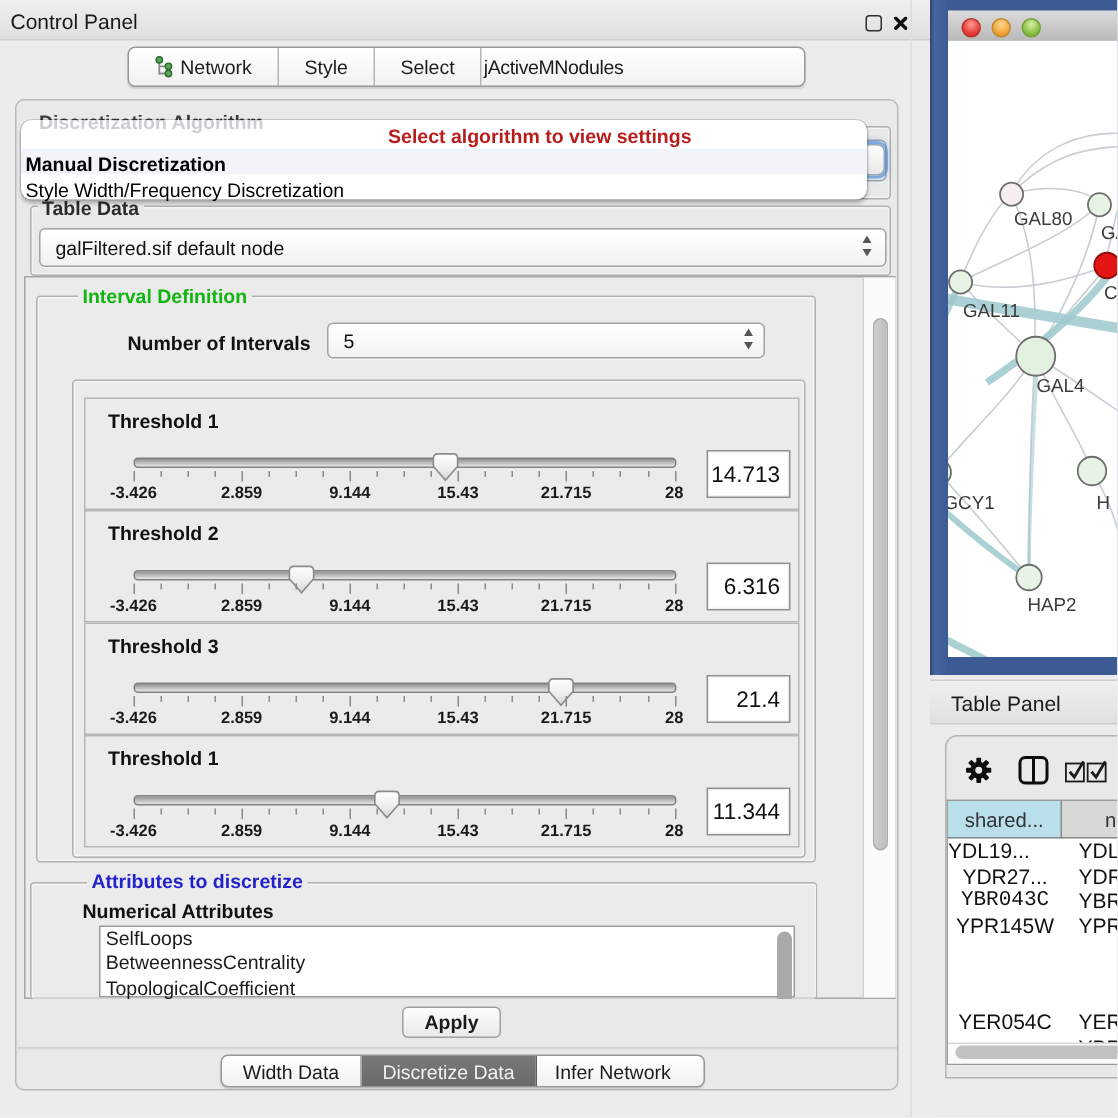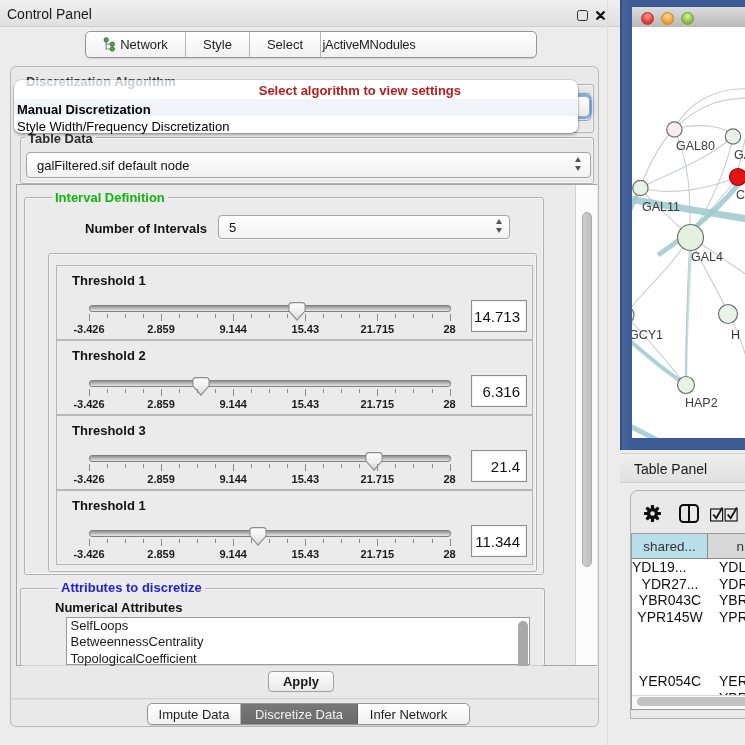--- a/index.html
+++ b/index.html
@@ -279,21 +279,21 @@
     <div class="listitem">SelfLoops</div>
     <div class="listitem">BetweennessCentrality</div>
     <div class="listitem">TopologicalCoefficient</div>
   </div>
   <div class="abs" style="left:518px;top:621px;width:10px;height:45px;background:#a9a9a9;border-radius:5px 5px 0 0;"></div>
 
   <div class="abs" style="left:268px;top:671px;width:66px;height:21px;background:linear-gradient(#fdfdfd,#e9e9e9);border:1px solid #9f9f9f;border-radius:4px;box-sizing:border-box;font-size:13px;font-weight:bold;color:#1a1a1a;display:flex;align-items:center;justify-content:center;">Apply</div>
   <div class="abs" style="left:11px;top:698px;width:587px;height:2px;background:#e0e0e0;border-top:1px solid #d2d2d2;box-sizing:border-box;"></div>
 
   <div class="abs segwrap" style="left:147px;top:703px;width:321px;height:20px;">
-    <div class="seg" style="width:92px;">Impute Data</div>
+    <div class="seg" style="width:92px;">Width Data</div>
     <div class="seg dark" style="width:116px;">Discretize Data</div>
     <div class="seg" style="width:101px;">Infer Network</div>
   </div>
 
   <div class="abs" style="left:14px;top:80px;width:564px;height:53px;background:#ffffff;border-radius:7px;box-shadow:0 0 0 0.5px rgba(0,0,0,0.18),0 2px 3px rgba(0,0,0,0.3);">
     <div class="abs" style="left:0;top:19px;width:564px;height:17px;background:#f1f5f9;"></div>
     <div class="abs" style="left:0;top:0;width:447px;height:19px;text-align:right;font-size:13px;font-weight:bold;color:#b91c1c;line-height:22px;">Select algorithm to view settings</div>
     <div class="abs" style="left:10px;top:-6px;font-size:13px;font-weight:bold;color:#cbcfd2;padding:0 2px;clip-path:inset(6px 0 0 0);">Discretization Algorithm</div>
     <div class="abs" style="left:3px;top:22px;font-size:13px;font-weight:bold;color:#000;">Manual Discretization</div>
     <div class="abs" style="left:3px;top:39px;font-size:13px;color:#000;">Style Width/Frequency Discretization</div>
@@ -400,21 +400,21 @@
     <div id="trows" style="position:absolute;left:0;top:25px;width:114px;font-size:14px;color:#111;">
         <div style="height:16.5px;line-height:16.5px;position:relative;">
           <span style="position:absolute;left:0;width:76px;text-align:left;">YDL19...</span>
           <span style="position:absolute;left:87px;">YDL19</span>
         </div>
         <div style="height:16.5px;line-height:16.5px;position:relative;">
           <span style="position:absolute;left:0;width:76px;text-align:center;">YDR27...</span>
           <span style="position:absolute;left:87px;">YDR27</span>
         </div>
         <div style="height:16.5px;line-height:16.5px;position:relative;">
-          <span style="position:absolute;left:0;width:76px;text-align:center;">YBR043C</span>
+          <span style="position:absolute;left:0;width:76px;text-align:center;font-family:Liberation Mono, monospace;">YBR043C</span>
           <span style="position:absolute;left:87px;">YBR04</span>
         </div>
         <div style="height:16.5px;line-height:16.5px;position:relative;">
           <span style="position:absolute;left:0;width:76px;text-align:center;">YPR145W</span>
           <span style="position:absolute;left:87px;">YPR14</span>
         </div>
         <div style="height:16.5px;line-height:16.5px;position:relative;margin-top:48px;">
           <span style="position:absolute;left:0;width:76px;text-align:center;">YER054C</span>
           <span style="position:absolute;left:87px;">YER05</span>
         </div>

